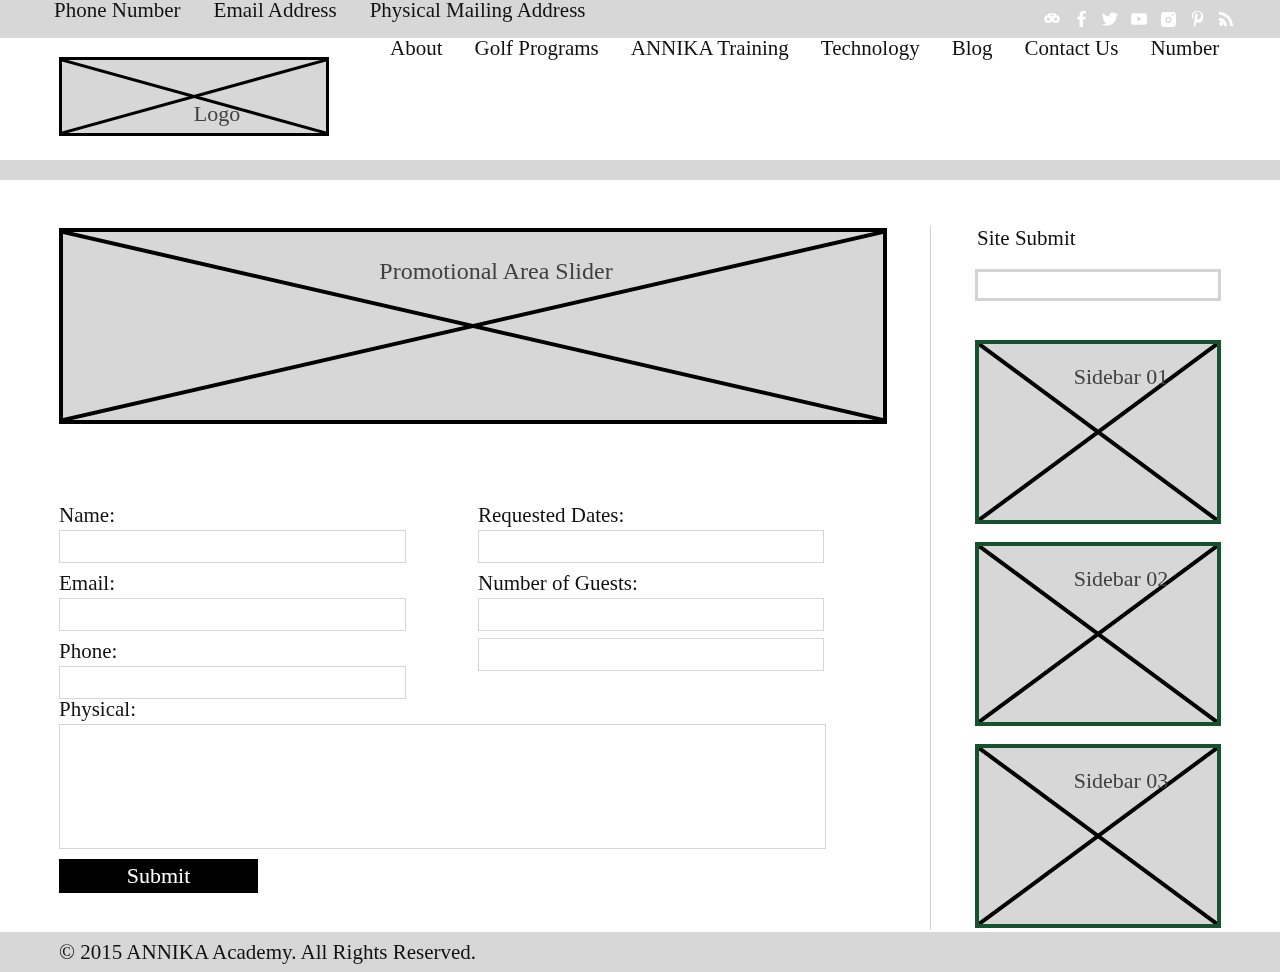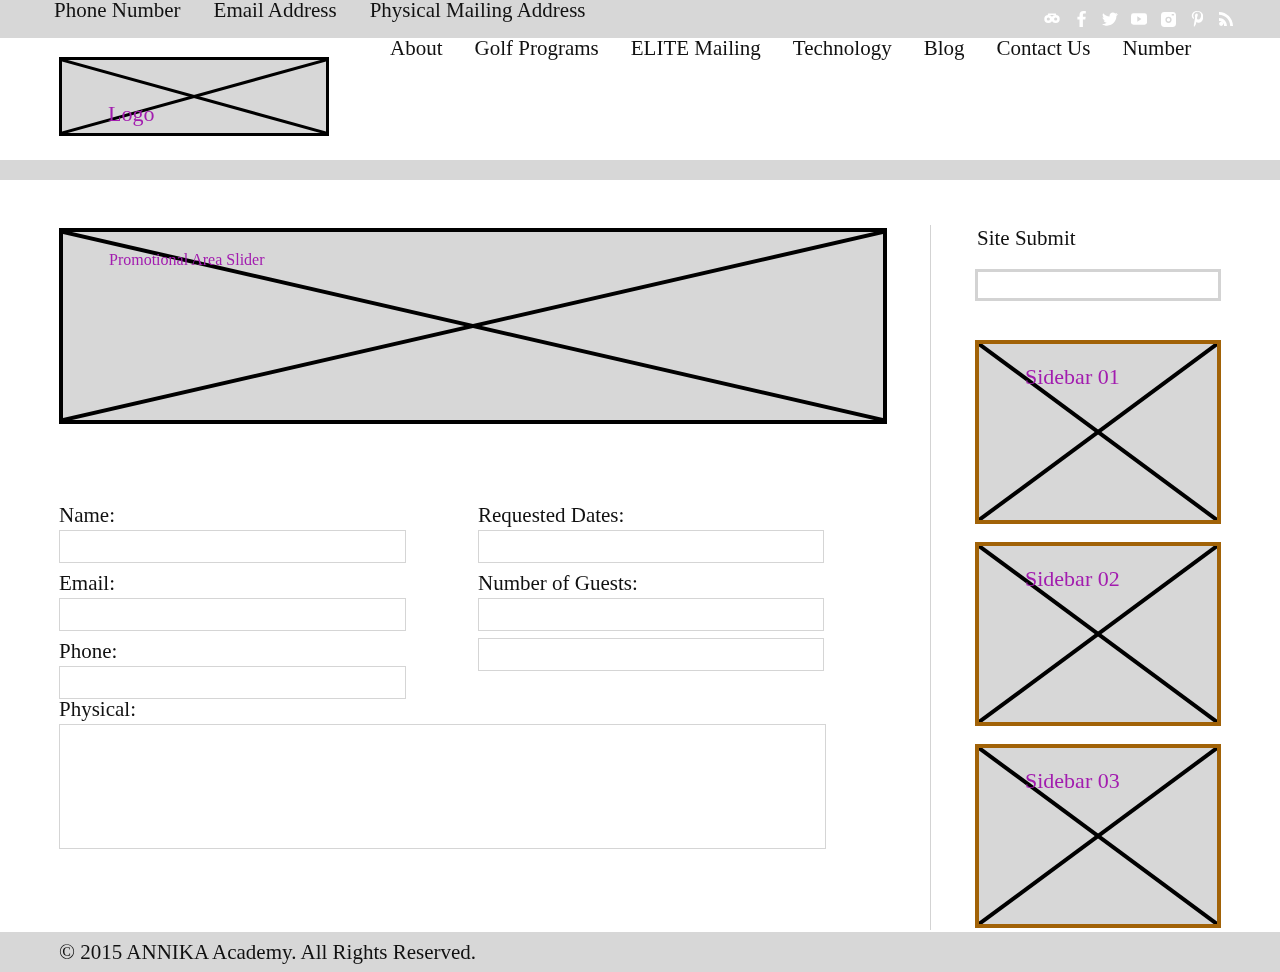--- a/index.html
+++ b/index.html
@@ -52,22 +52,23 @@
     position: absolute; left: 59px; top: 19px;
     width: 270px; height: 79px;
     background: #d7d7d7;
     border: 3px solid #000000;
     cursor: pointer;
   }
   .xcross { position: absolute; inset: 0; }
   .xcross svg { display: block; width: 100%; height: 100%; }
   .ph-label {
     position: absolute; left: 0; right: 0;
+    text-align: center;
     font-size: 22px;
-    color: #a21caf;
+    color: #404040;
     z-index: 2;
     padding-left: 46px;
   }
   .logo-box .ph-label { bottom: 6px; }
 
   .nav {
     position: absolute; left: 390px; top: 0;
     height: 122px;
     display: flex; 
   }
@@ -105,21 +106,21 @@
     position: absolute; left: 59px; top: 48px;
     width: 828px;
   }
   .slider-box {
     position: absolute; left: 0; top: 0;
     width: 828px; height: 196px;
     background: #d7d7d7;
     border: 4px solid #000000;
     cursor: pointer;
   }
-  .slider-box .ph-label { top: 19px; font-size: 16px; }
+  .slider-box .ph-label { top: 26px; font-size: 24px; }
 
   .form {
     position: absolute; left: 0; top: 238px;
     width: 828px;
   }
   .form-cols { position: relative; width: 828px; height: 222px; }
   .col { position: absolute; top: 0; width: 347px; margin-top: 36px; }
   .col-left { left: 0; }
   .col-right { left: 419px; }
 
@@ -189,21 +190,21 @@
     font-family: "Liberation Serif", "DejaVu Serif", serif;
     font-size: 18px;
     color: #111111;
     outline: none;
     margin-bottom: 39px;
   }
   .side-box {
     position: relative;
     width: 246px; height: 184px;
     background: #d7d7d7;
-    border: 4px solid #a16207;
+    border: 4px solid #14532d;
     margin-bottom: 18px;
     cursor: pointer;
   }
   .side-box .ph-label { top: 20px; font-size: 22px; }
 
   
   .footer {
     position: absolute; left: 0; top: 932px;
     width: 1280px; height: 40px;
     background: #d7d7d7;
@@ -286,21 +287,21 @@
           <line x1="0" y1="0" x2="270" y2="79" stroke="#000000" stroke-width="3" vector-effect="non-scaling-stroke"></line>
           <line x1="270" y1="0" x2="0" y2="79" stroke="#000000" stroke-width="3" vector-effect="non-scaling-stroke"></line>
         </svg>
     </span>
     <span class="ph-label">Logo</span>
   </div>
 
   <nav class="nav">
     <span class="nav-item">About</span>
     <span class="nav-item">Golf Programs</span>
-    <span class="nav-item">ELITE Mailing</span>
+    <span class="nav-item">ANNIKA Training</span>
     <span class="nav-item">Technology</span>
     <span class="nav-item">Blog</span>
     <span class="nav-item">Contact Us</span>
     <span class="nav-item">Number</span>
   </nav>
 </div>
 
 <div class="band"></div>
 
 <div class="content">
@@ -343,20 +344,21 @@
           <input class="text-input" type="text" value="" style="">
         </div>
 
       </div>
 
       <div class="comments-wrap">
         <label class="field-label">Physical:</label>
         <textarea class="textarea" placeholder="" style=""></textarea>
       </div>
 
+      <button type="submit" class="submit-btn">Submit</button>
     </form>
   </div>
 
   <aside class="sidebar">
     <div class="sidebar-title">Site Submit</div>
     <input class="search-input" type="text" value="" style="">
 
     <div class="side-box">
       <span class="xcross">
         <svg viewBox="0 0 246 184" preserveAspectRatio="none">

